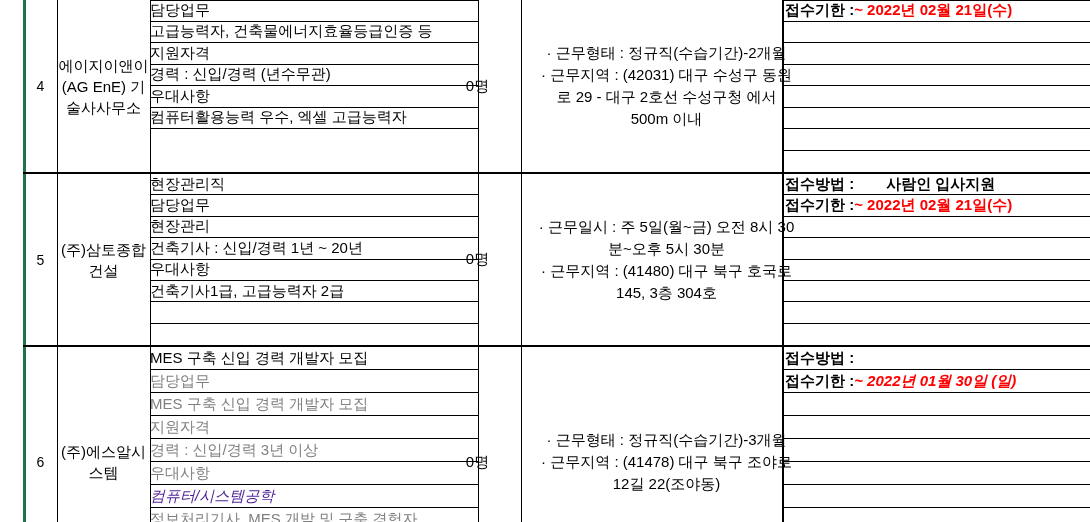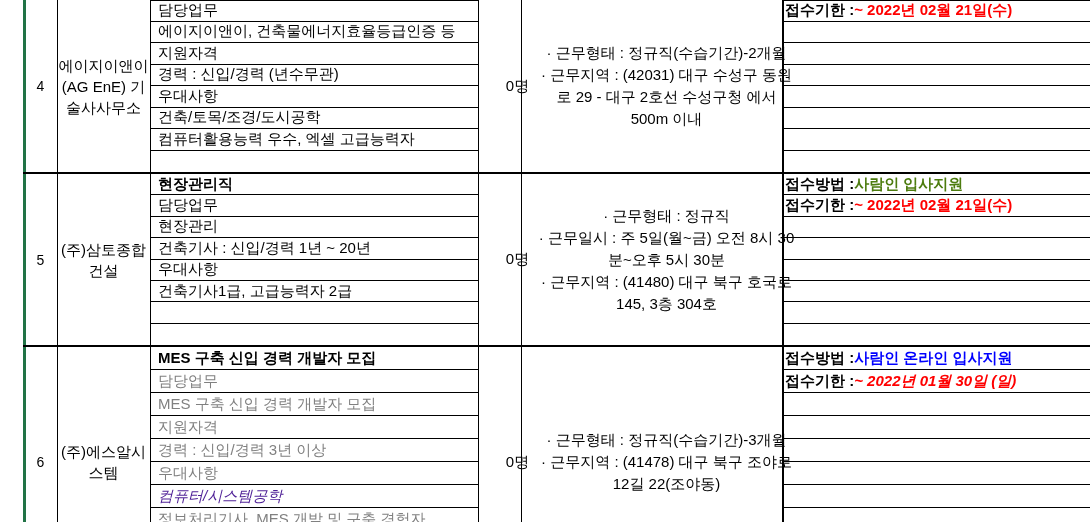--- a/index.html
+++ b/index.html
@@ -8,31 +8,31 @@
     font-family:"Liberation Sans","DejaVu Sans",sans-serif;font-size:15px;color:#000;
   }
   .vline{position:absolute;top:0;bottom:0;width:1px;background:#000;}
   .vline.thick{width:2px;}
   .greenline{position:absolute;top:0;bottom:0;width:3px;}
   .hline{position:absolute;background:#000;}
   .group{position:absolute;left:24px;width:1066px;}
   .cell{position:absolute;top:0;bottom:0;display:flex;align-items:center;justify-content:center;text-align:center;box-sizing:border-box;}
   .cell.no{left:0;width:33px;font-size:14px;}
   .cell.company{left:33px;width:93px;word-break:break-all;line-height:1.4;padding:0 1px;}
-  .cell.head{left:472px;width:43px;}
+  .cell.head{left:432px;width:43px;}
   .cell.work{left:497px;width:261px;flex-direction:column;justify-content:center;line-height:22px;}
   .work-line{width:100%;text-align:center;padding-left:30px;}
   .grid{position:absolute;top:0;bottom:0;display:grid;}
   .grid.details{left:126px;width:328px;}
   .grid.apply{left:758px;width:348px;}
   .sub{box-sizing:border-box;border-bottom:1px solid #000;display:flex;align-items:center;overflow:hidden;white-space:nowrap;}
   .sub:last-child{border-bottom:none;}
-  .details .sub{padding-left:8px;}
+  .details .sub{padding-left:0;}
   .apply .sub{padding-left:3px;font-weight:bold;}
-  .bold{font-weight:bold;}
+  .bold{font-weight:normal;}
 </style>
 </head>
 <body>
 
 <div class="sheet" id="sheet">
 
   <div class="greenline" id="green-line" style="left: 23px; background: rgb(33, 115, 70);"></div>
   <div class="vline" style="left:57px;"></div>
   <div class="vline" style="left:150px;"></div>
   <div class="vline" style="left:478px;"></div>
@@ -45,33 +45,30 @@
   <div class="hline" style="top:345px;height:2px;left:23px;width:1067px;"></div>
 
 <div class="group" style="top: 0px; height: 172px;">
       <div class="cell no">4</div>
       <div class="cell company">에이지이앤이 (AG EnE) 기술사사무소</div>
       <div class="grid details" style="grid-template-rows: repeat(8, 1fr);">
         <div class="sub">
           <span>담당업무</span>
         </div>
         <div class="sub">
-          <span>에이지이앤이, 건축물에너지효율등급인증 등</span>
+          <span>고급능력자, 건축물에너지효율등급인증 등</span>
         </div>
         <div class="sub">
           <span>지원자격</span>
         </div>
         <div class="sub">
           <span>경력 : 신입/경력 (년수무관)</span>
         </div>
         <div class="sub">
           <span>우대사항</span>
-        </div>
-        <div class="sub">
-          <span>건축/토목/조경/도시공학</span>
         </div>
         <div class="sub">
           <span>컴퓨터활용능력 우수, 엑셀 고급능력자</span>
         </div>
         <div class="sub">
           <span></span>
         </div>
       </div>
       <div class="cell head">0명</div>
       <div class="cell work">
@@ -116,28 +113,27 @@
         </div>
         <div class="sub">
           <span></span>
         </div>
         <div class="sub">
           <span></span>
         </div>
       </div>
       <div class="cell head">0명</div>
       <div class="cell work">
-        <div class="work-line">· 근무형태 : 정규직</div>
         <div class="work-line">· 근무일시 : 주 5일(월~금) 오전 8시 30분~오후 5시 30분</div>
         <div class="work-line">· 근무지역 : (41480) 대구 북구 호국로 145, 3층 304호</div>
       </div>
       <div class="grid apply" style="grid-template-rows: repeat(8, 1fr);">
         <div class="sub">
           <span>접수방법 : </span>
-          <span style="color: #4d7c0f;">사람인 입사지원</span>
+          <span style="color: #000000; margin-left: 32px;">사람인 입사지원</span>
         </div>
         <div class="sub">
           <span>접수기한 : </span>
           <span style="color: rgb(255, 0, 0);"> ~ 2022년 02월 21일(수)</span>
         </div>
         <div class="sub"></div>
         <div class="sub"></div>
         <div class="sub"></div>
         <div class="sub"></div>
         <div class="sub"></div>
@@ -174,21 +170,20 @@
         </div>
       </div>
       <div class="cell head">0명</div>
       <div class="cell work">
         <div class="work-line">· 근무형태 : 정규직(수습기간)-3개월</div>
         <div class="work-line">· 근무지역 : (41478) 대구 북구 조야로12길 22(조야동)</div>
       </div>
       <div class="grid apply" style="grid-template-rows: repeat(10, 1fr);">
         <div class="sub">
           <span>접수방법 : </span>
-          <span style="color: rgb(0, 0, 255);">사람인 온라인 입사지원</span>
         </div>
         <div class="sub">
           <span>접수기한 : </span>
           <span style="color: rgb(255, 0, 0); font-style: italic;"> ~ 2022년 01월 30일 (일)</span>
         </div>
         <div class="sub"></div>
         <div class="sub"></div>
         <div class="sub"></div>
         <div class="sub"></div>
         <div class="sub"></div>

